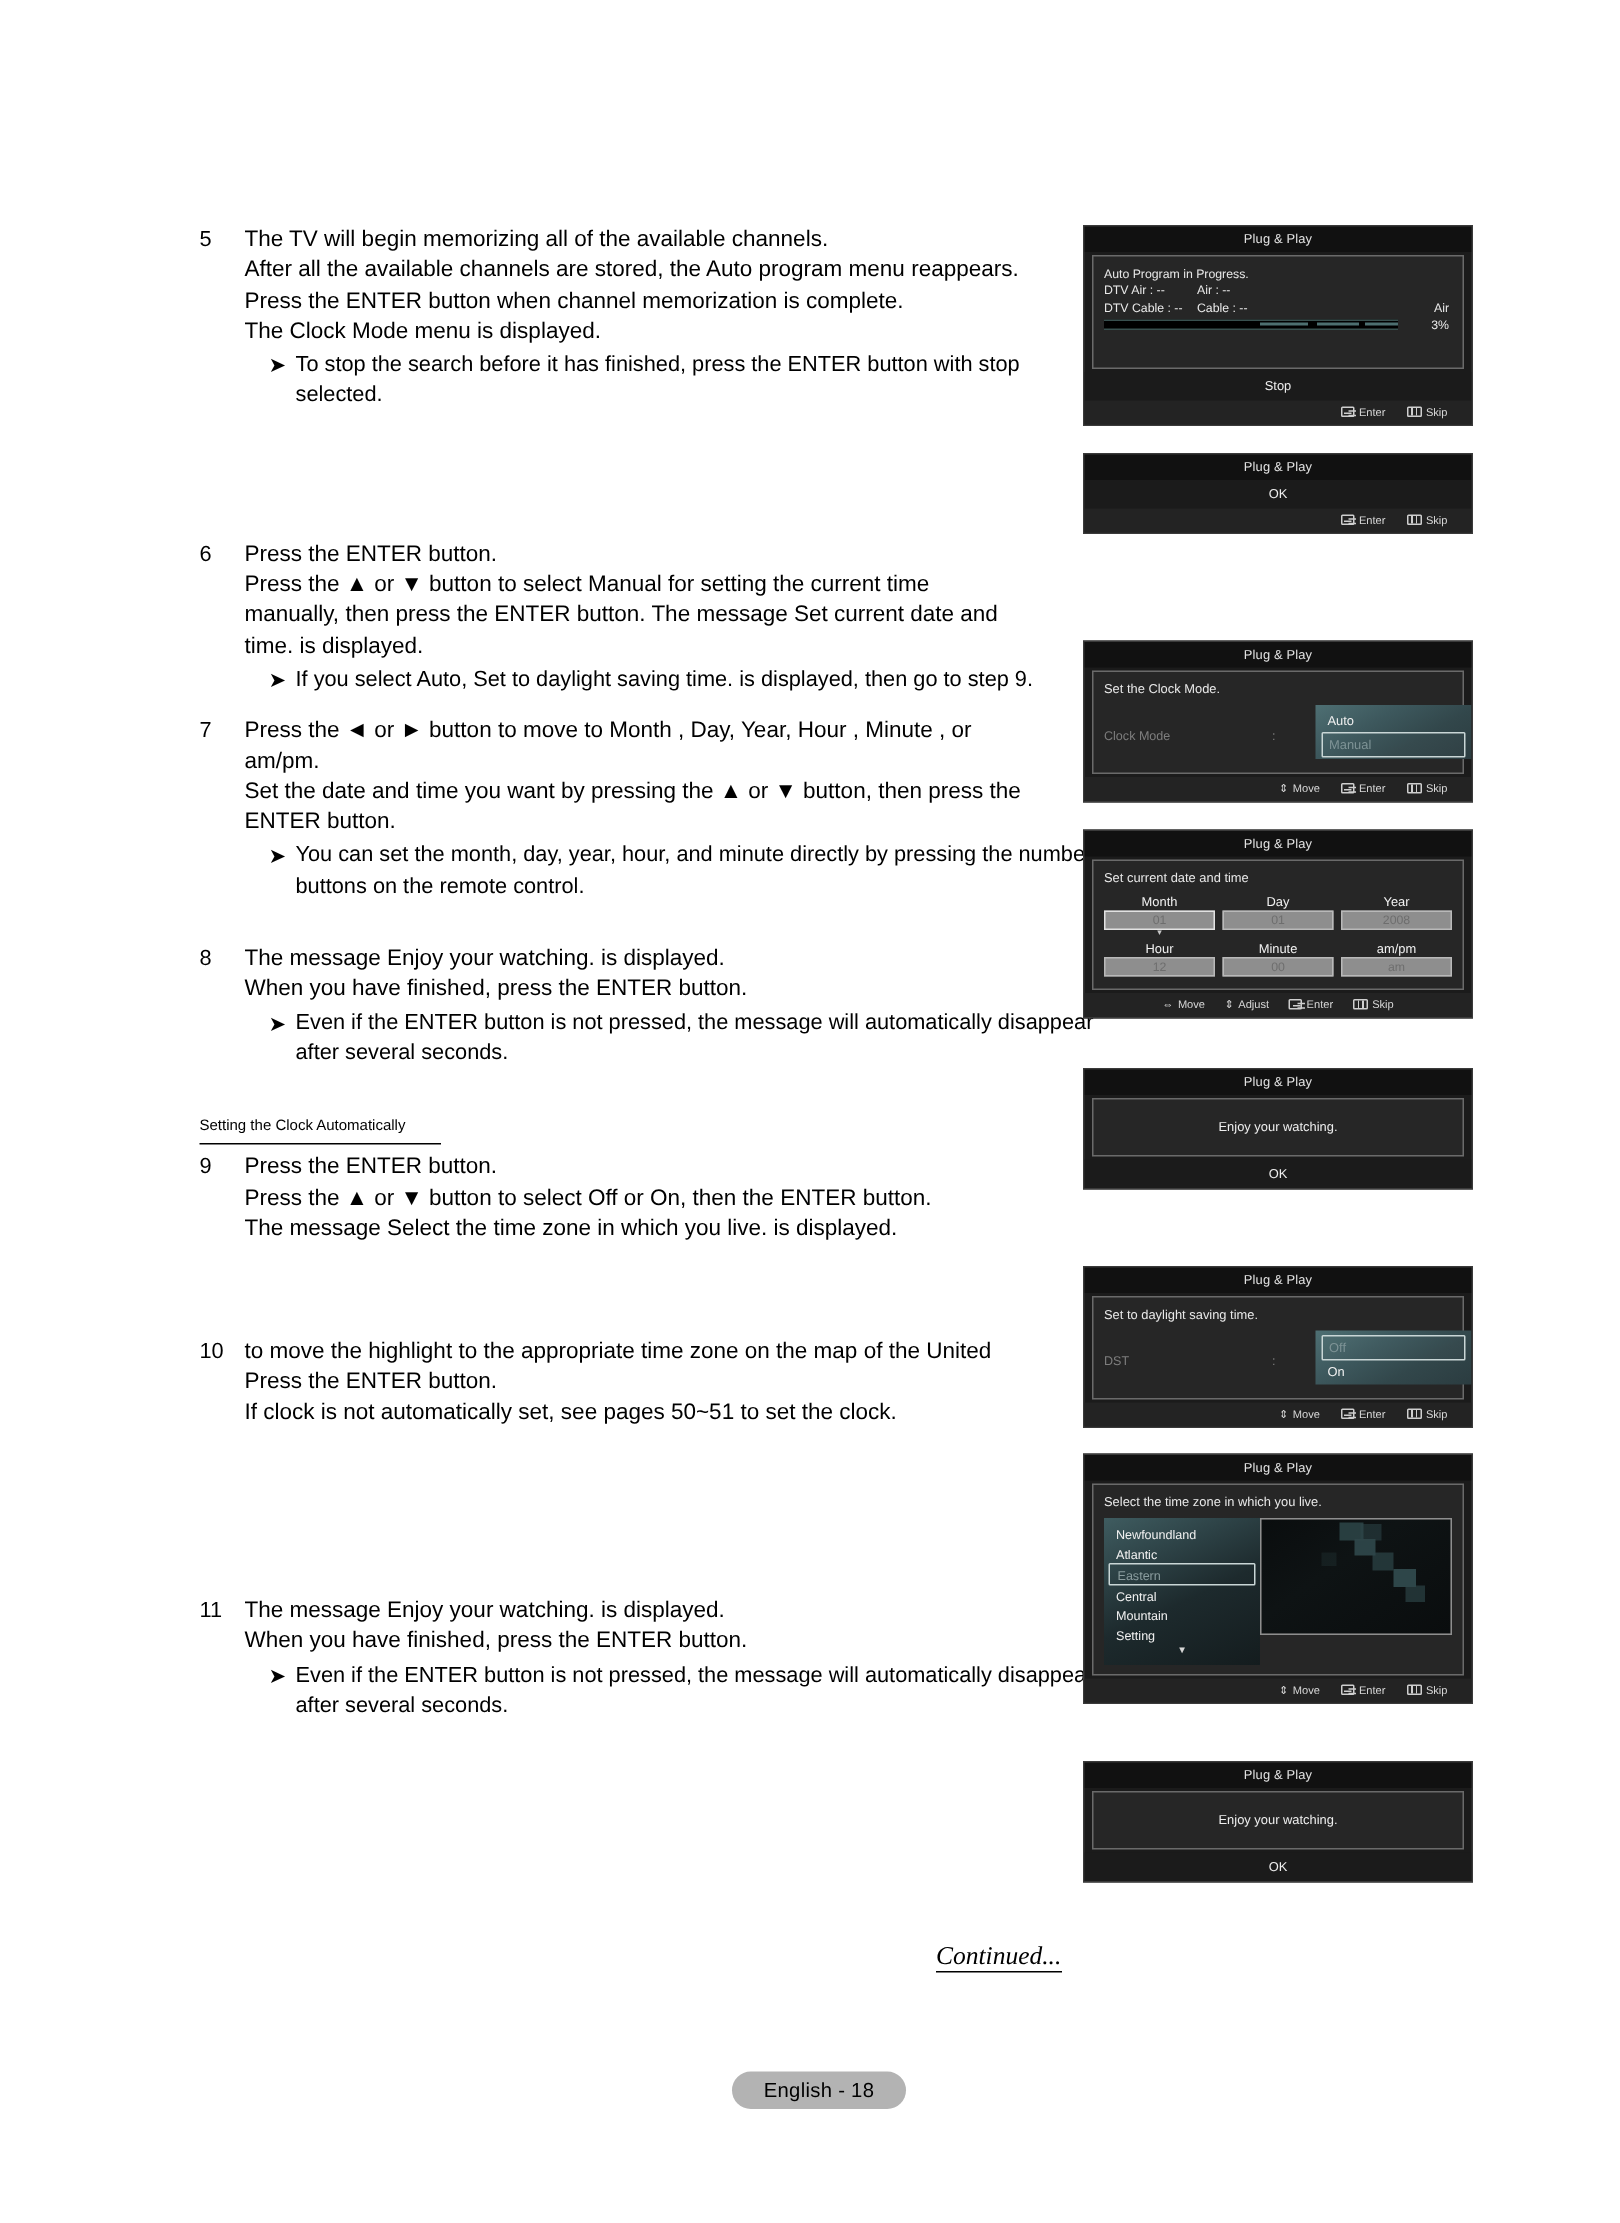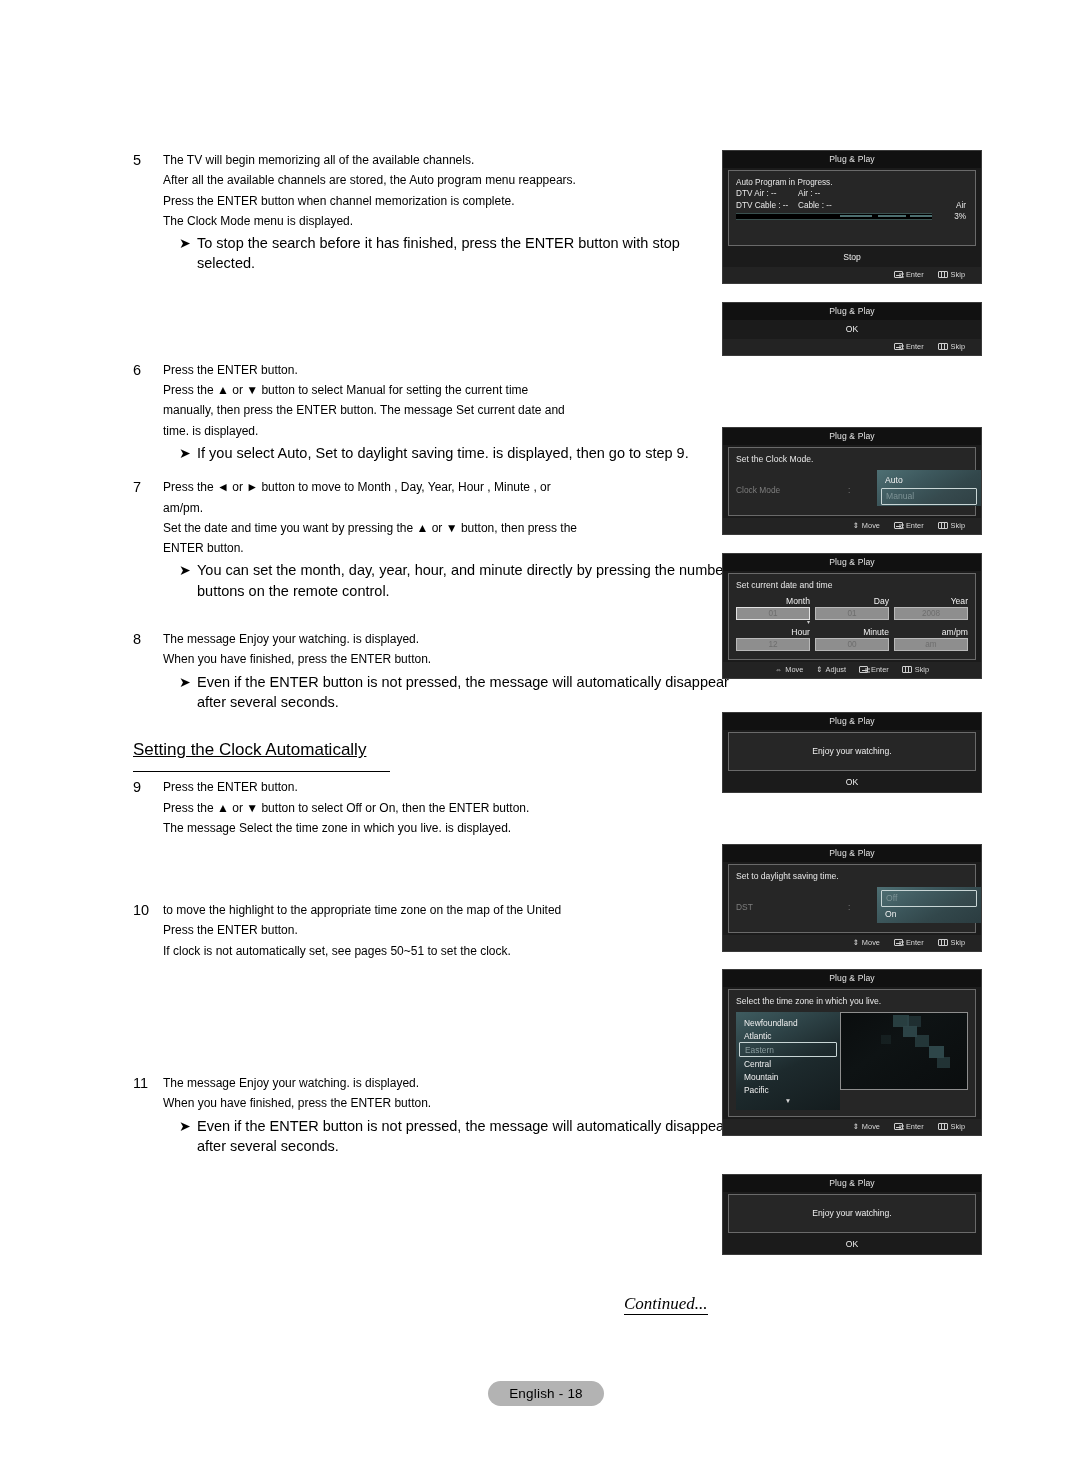--- a/index.html
+++ b/index.html
@@ -36,21 +36,21 @@
   .step-num {
     width: 30px;
     flex: 0 0 30px;
     font-size: 14.5px;
     line-height: 20.3px;
     text-align: left;
   }
   .step-num.wide { width: 30px; }
   .step-body { flex: 1 1 auto; }
   .step-line {
-    font-size: 12px;
+    font-size: 15px;
     line-height: 20.3px;
     white-space: nowrap;
   }
 
   .bullet {
     display: flex;
     margin-top: 2px;
     padding-left: 16px;
   }
   .bullet-glyph {
@@ -63,28 +63,27 @@
     font-size: 14.5px;
     line-height: 20.3px;
   }
 
   .gap-sm  { height: 14px; }
   .gap-md  { height: 28px; }
   .gap-xl  { height: 62px; }
   .gap-xxl { height: 86px; }
 
   .section-head {
-    font-size: 17px;
+    font-size: 10px;
     line-height: 20px;
     border-bottom: 1.6px solid #000;
     display: inline-block;
-    padding-bottom: 11px;
+    padding-bottom: 1px;
     padding-right: 24px;
     margin-bottom: 5px;
-    text-decoration: underline;
   }
 
   .continued {
     position: absolute;
     left: 624px;
     top: 1294px;
     font-family: "Liberation Serif", serif;
     font-style: italic;
     font-size: 17px;
     border-bottom: 1.3px solid #000;
@@ -248,21 +247,21 @@
 
   
   .dt-grid {
     margin-top: 6px;
   }
   .dt-row {
     display: flex;
     justify-content: space-between;
     margin-bottom: 2px;
   }
-  .dt-cell { width: 74px; text-align: right; }
+  .dt-cell { width: 74px; text-align: center; }
   .dt-cap  { font-size: 8.6px; color: #f1f1f1; margin-bottom: 1px; }
   .dt-box  {
     border: 1px solid #b9b9b9;
     background: #8e8e8e;
     height: 13px;
     display: flex; align-items: center; justify-content: center;
     font-size: 8.2px;
     color: #6e6e6e;
   }
   .dt-box.focus { border-color: #e2e2e2; }
@@ -599,21 +598,21 @@
     <div class="osd-title">Plug &amp; Play</div>
     <div class="osd-body">
       <div style="font-size:8.6px">Select the time zone in which you live.</div>
       <div class="tz-wrap">
         <div class="tz-list">
           <div class="tz-item">Newfoundland</div>
           <div class="tz-item">Atlantic</div>
           <div class="tz-item sel">Eastern</div>
           <div class="tz-item">Central</div>
           <div class="tz-item">Mountain</div>
-          <div class="tz-item">Pacific</div>
+          <div class="tz-item">Setting</div>
           <div class="tz-arrow">▼</div>
         </div>
         <div class="tz-map">
           <div class="map-blk" style="left:52px;top:2px;width:16px;height:12px;opacity:.85"></div>
           <div class="map-blk" style="left:66px;top:3px;width:14px;height:11px;opacity:.55"></div>
           <div class="map-blk" style="left:62px;top:13px;width:14px;height:11px;opacity:.95"></div>
           <div class="map-blk" style="left:74px;top:22px;width:14px;height:12px;opacity:.7"></div>
           <div class="map-blk" style="left:88px;top:33px;width:15px;height:12px;opacity:1"></div>
           <div class="map-blk" style="left:96px;top:44px;width:13px;height:11px;opacity:.65"></div>
           <div class="map-blk" style="left:40px;top:22px;width:10px;height:9px;opacity:.25"></div>

